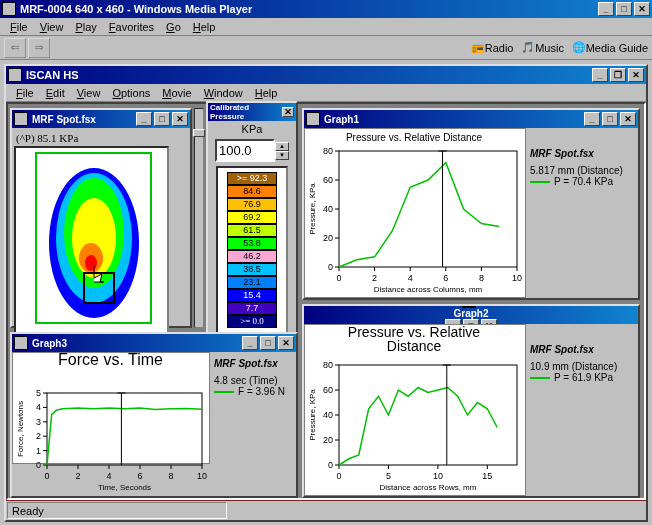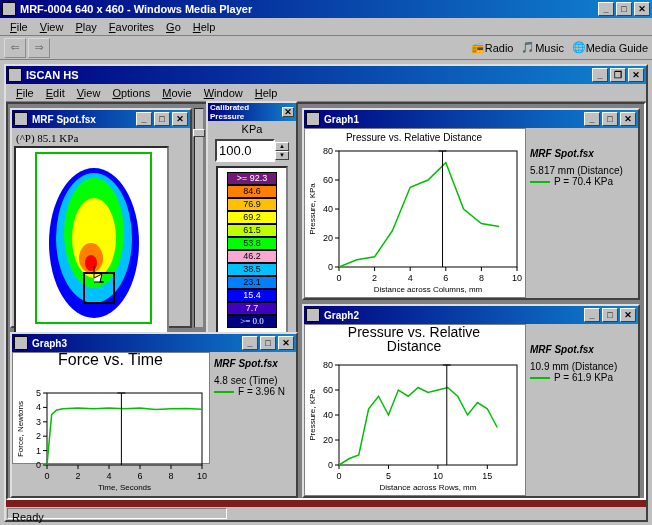--- a/index.html
+++ b/index.html
@@ -12,21 +12,21 @@
 .menubar { background: #c0c0c0; height: 18px; display: flex; align-items: center; padding: 0 4px; border-bottom: 1px solid #808080; }
 .menuitem { padding: 2px 6px; cursor: pointer; }
 .menuitem u { text-decoration: underline; }
 .toolbar { background: #c0c0c0; height: 24px; display: flex; align-items: center; padding: 0 4px; border-bottom: 1px solid #808080; }
 .tb-btn { width: 22px; height: 20px; border: 1px solid; border-color: #fff #404040 #404040 #fff; margin-right: 2px; display: flex; align-items: center; justify-content: center; cursor: pointer; }
 .tb-btn.disabled { opacity: 0.4; cursor: default; }
 .tb-link { margin-left: 8px; cursor: pointer; display: flex; align-items: center; }
 .tb-spacer { flex: 1; }
 .inner-window { position: absolute; background: #c0c0c0; border: 2px solid; border-color: #dfdfdf #404040 #404040 #dfdfdf; }
 .mdi-area { position: relative; background: #808080; border: 2px solid; border-color: #404040 #fff #fff #404040; }
-.statusbar { height: 20px; background: #c0c0c0; display: flex; border-top: 7px solid #7f1d1d; }
+.statusbar { height: 20px; background: #c0c0c0; display: flex; border-top: 1px solid #7f1d1d; }
 .status-pane { border: 1px solid; border-color: #808080 #fff #fff #808080; padding: 2px 4px; margin: 1px; }
 .chart-area { background: #fff; border: 1px solid #808080; position: relative; }
 .scale-cell { width: 50px; height: 13px; font-size: 9px; text-align: center; border: 1px solid #000; color: #000; }
 .num-input { background: #fff; border: 2px solid; border-color: #404040 #fff #fff #404040; padding: 2px; font-family: inherit; font-size: 13px; width: 60px; }
 .spinner-btns { display: inline-flex; flex-direction: column; }
 .spin-btn { width: 14px; height: 9px; background: #c0c0c0; border: 1px solid; border-color: #fff #404040 #404040 #fff; font-size: 6px; text-align: center; line-height: 7px; cursor: pointer; }
 .heatmap-canvas { position: relative; background: #fff; width: 155px; height: 190px; border: 2px inset #808080; }
 svg text { font-family: Arial; }
 .legend-line { display: inline-block; width: 20px; height: 2px; background: #00c000; vertical-align: middle; margin-right: 4px; }
 </style>
@@ -120,21 +120,21 @@
       </div>
       <div style="text-align:center; padding:2px; font-size:11px;">KPa</div>
       <div style="display:flex; align-items:center; justify-content:center; padding:2px;">
         <input class="num-input" value="100.0" style="">
         <div class="spinner-btns">
             <div class="spin-btn">▲</div>
             <div class="spin-btn">▼</div>
           </div>
       </div>
       <div id="scale-bands" style="display:flex; flex-direction:column; align-items:center; padding:4px; border:2px inset #808080; background:#fff; margin:2px 8px;">
-          <div class="scale-cell" style="background: #701a75; color: rgb(255, 255, 255);">&gt;= 92.3</div>
+          <div class="scale-cell" style="background: #a16207; color: rgb(255, 255, 255);">&gt;= 92.3</div>
           <div class="scale-cell" style="background: rgb(255, 128, 0);">84.6</div>
           <div class="scale-cell" style="background: rgb(255, 192, 0);">76.9</div>
           <div class="scale-cell" style="background: rgb(255, 255, 0);">69.2</div>
           <div class="scale-cell" style="background: rgb(192, 255, 0);">61.5</div>
           <div class="scale-cell" style="background: rgb(0, 255, 0);">53.8</div>
           <div class="scale-cell" style="background: #f9a8d4;">46.2</div>
           <div class="scale-cell" style="background: rgb(0, 192, 255);">38.5</div>
           <div class="scale-cell" style="background: rgb(0, 128, 255);">23.1</div>
           <div class="scale-cell" style="background: rgb(0, 0, 255); color: rgb(255, 255, 255);">15.4</div>
           <div class="scale-cell" style="background: rgb(64, 0, 192); color: rgb(255, 255, 255);">7.7</div>
@@ -249,21 +249,21 @@
         </div>
         <div style="width:112px; padding:20px 4px; font-size:10px;">
           <div style="font-style:italic; font-weight:bold; margin-bottom:6px;">MRF Spot.fsx</div>
           <div>5.817 mm (Distance)</div>
           <div><span class="legend-line"></span><span>P = 70.4 KPa</span></div>
         </div>
       </div>
     </div>
 
     <div class="inner-window" style="left:294px; top:200px; width:338px; height:194px;">
-      <div class="titlebar" style="font-size:10px;">
+      <div class="titlebar" style="font-size:10px;flex-direction:column;">
         <span class="tb-icon"></span>
         <span class="title-text">Graph2</span>
         <div class="winbtns">
             <div class="winbtn">_</div>
             <div class="winbtn">□</div>
             <div class="winbtn">✕</div>
           </div>
       </div>
       <div style="display:flex; height:172px;">
         <div class="chart-area" style="flex:1;">

